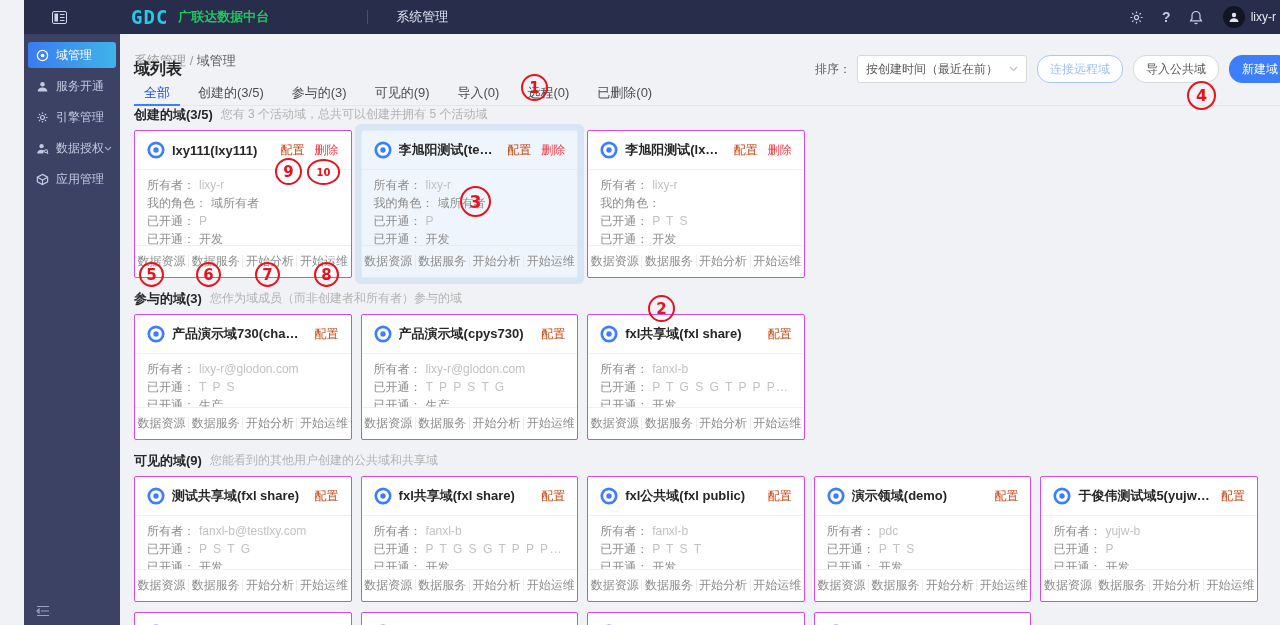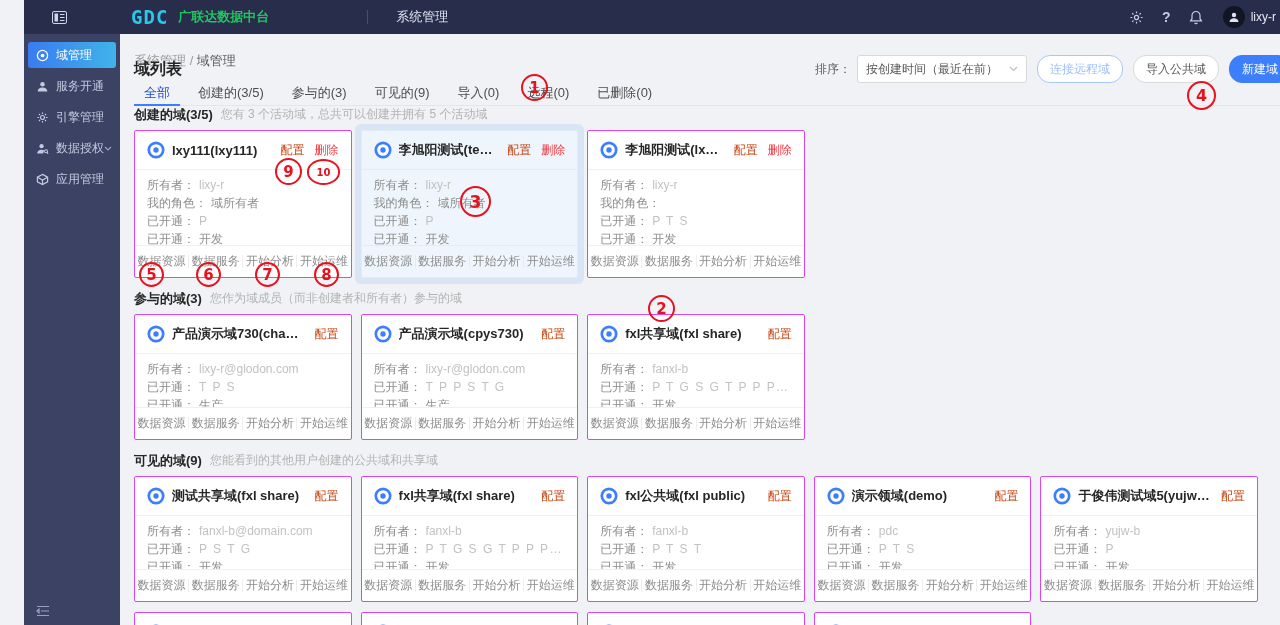--- a/index.html
+++ b/index.html
@@ -468,21 +468,21 @@
                   <circle cx="10" cy="10" r="3" fill="#3d7efc"></circle>
                 </svg>
               </span>
             <span class="cname">测试共享域(fxl share)</span>
             <span class="spacer"></span>
             <a class="lnk">配置</a>
           </div>
           <div class="card-body">
             <div class="frow">
                 <span class="flabel">所有者：</span>
-                <span class="fvalue">fanxl-b@domain.com</span>
+                <span class="fvalue">fanxl-b@testlxy.com</span>
               </div>
             <div class="frow">
                 <span class="flabel">已开通：</span>
                 <span class="fvalue lt">P S T G</span>
               </div>
             <div class="frow">
                 <span class="flabel">已开通：</span>
                 <span class="fvalue dk">开发</span>
               </div>
           </div>

